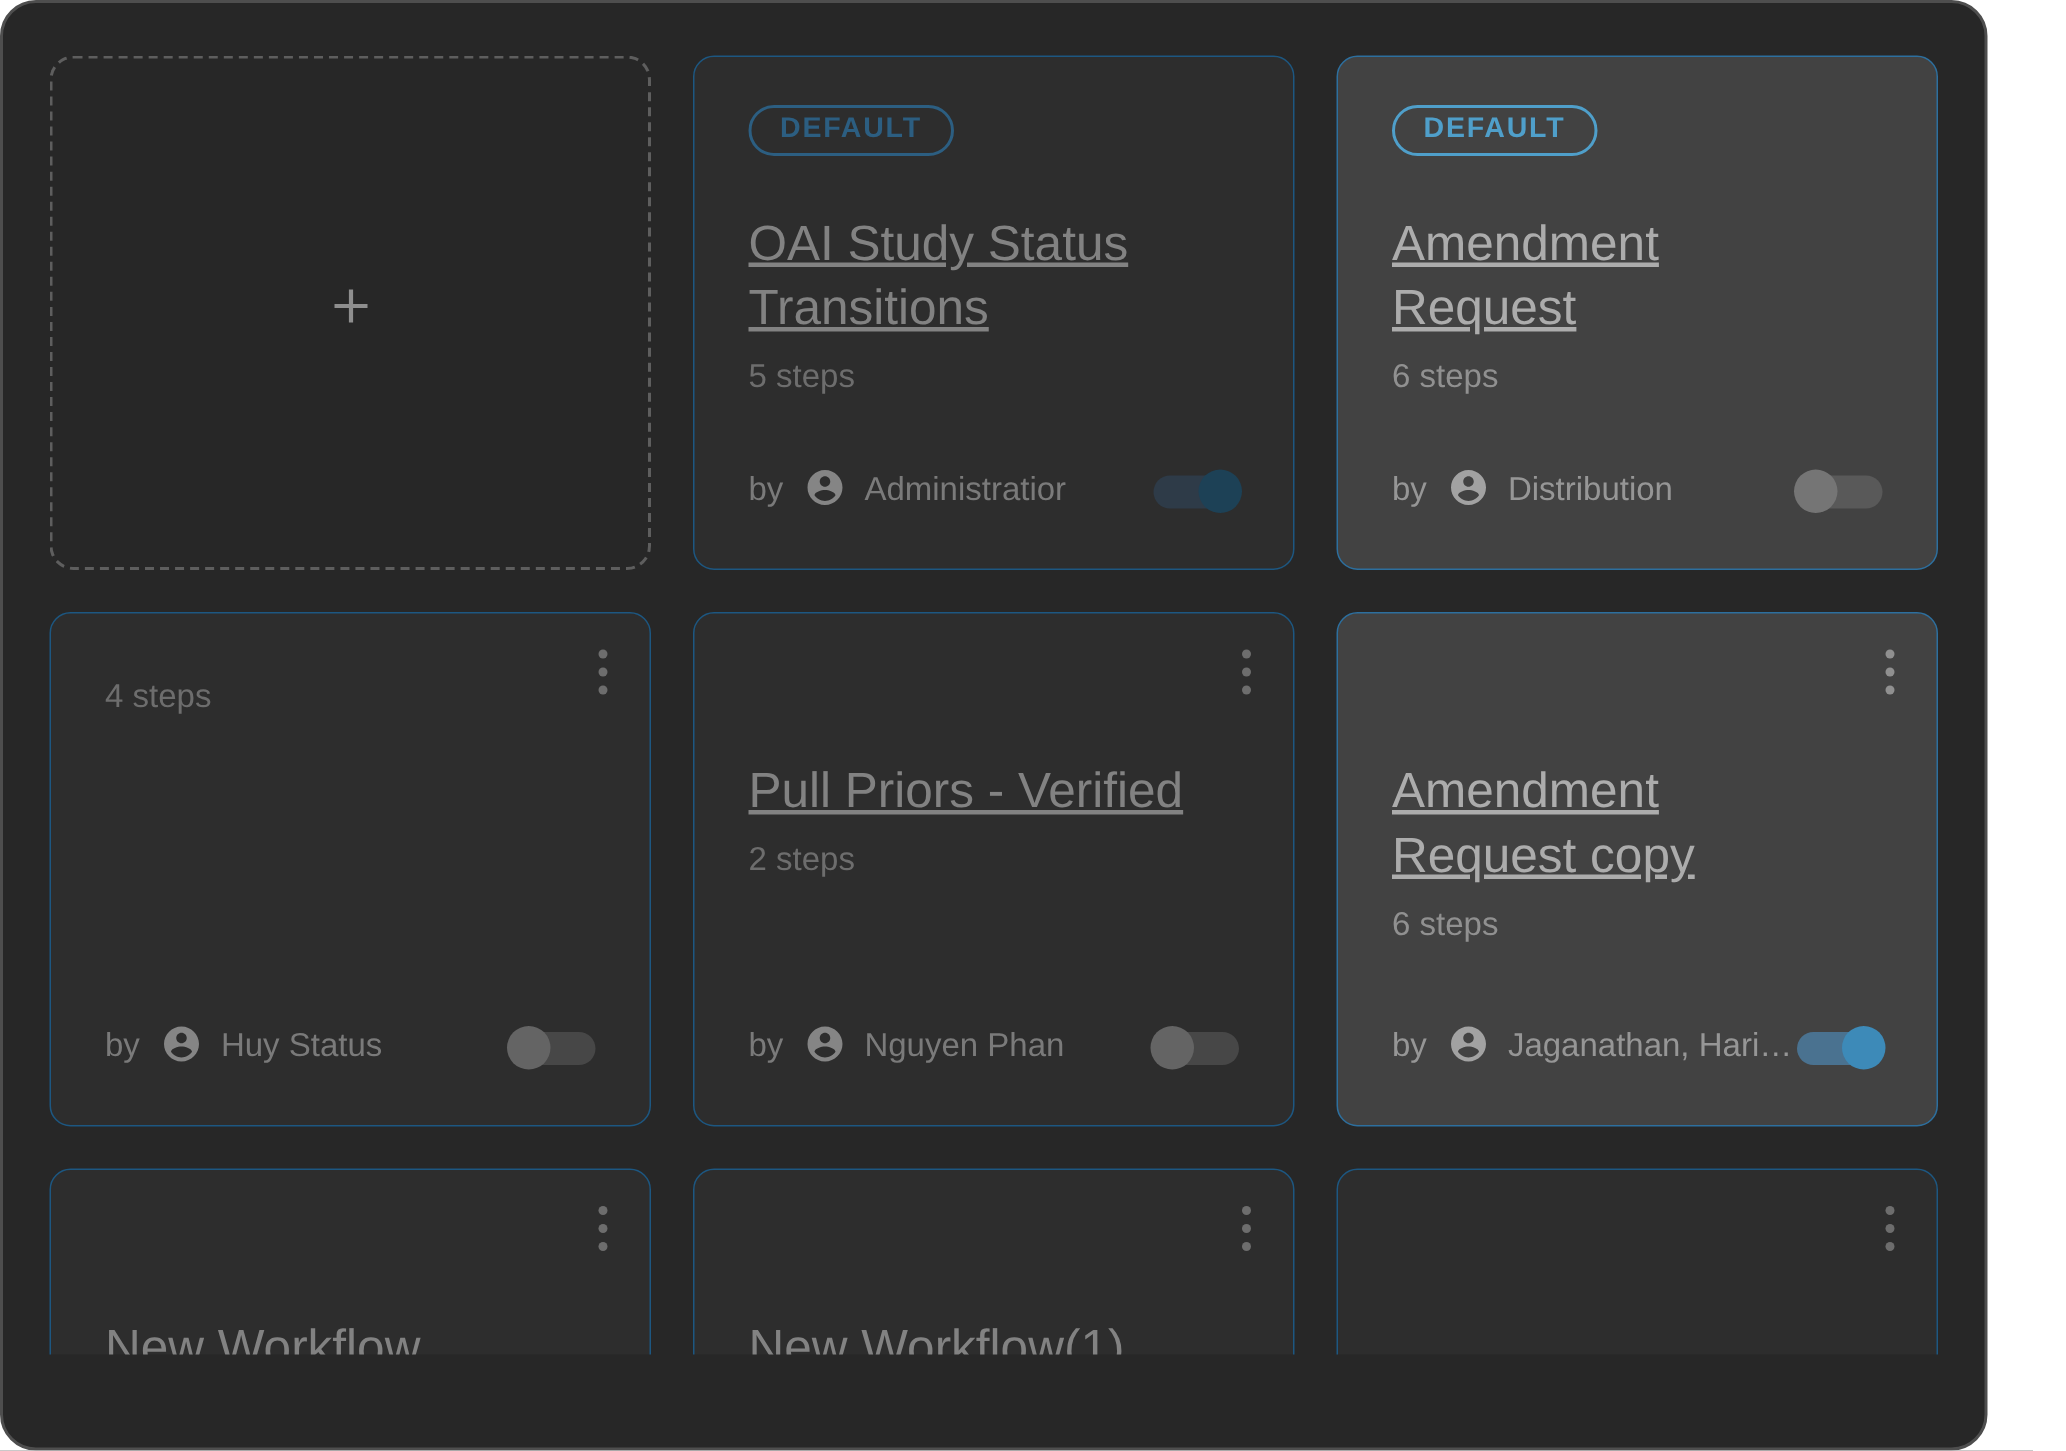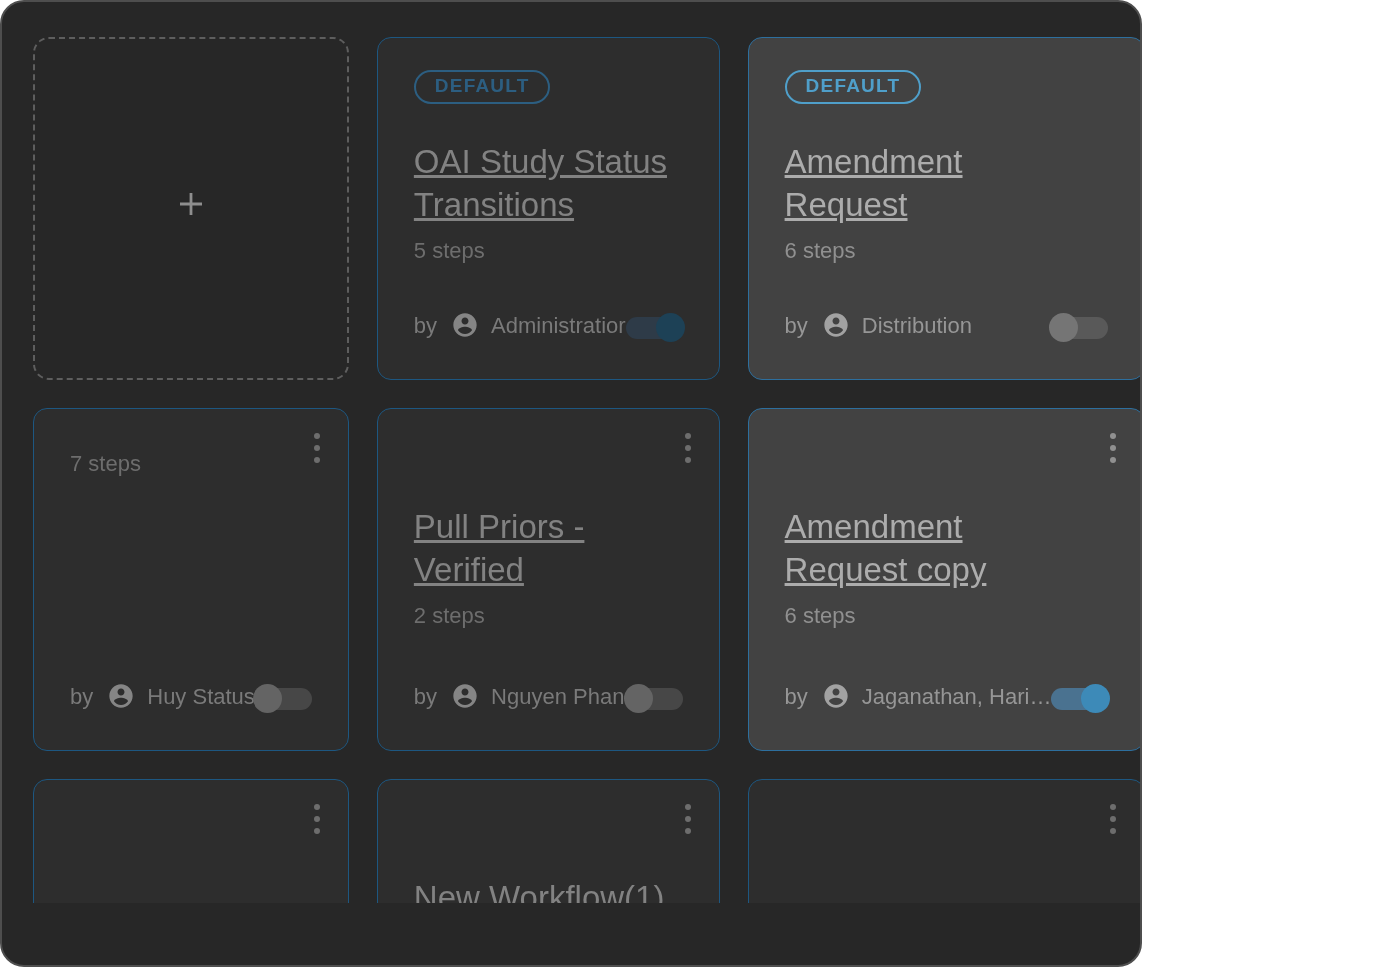--- a/index.html
+++ b/index.html
@@ -1,20 +1,20 @@
 <!DOCTYPE html>
 <html><head>
 <meta charset="utf-8">
 <style>
   html,body{margin:0;padding:0;background:#ffffff;}
   body{font-family:"Liberation Sans","DejaVu Sans",sans-serif;-webkit-font-smoothing:antialiased;}
 
   .window{
     position:relative;
-    width:1142px;height:967px;
+    width:1325px;height:967px;
     box-sizing:border-box;
     background:#272727;
     border:2px solid #4e4e4e;
     border-radius:24px;
     overflow:hidden;
   }
 
   .cards-viewport{
     box-sizing:border-box;
     height:901px;
@@ -174,21 +174,21 @@
             </span>
         </div>
       </div>
 
       <div class="card dim no-badge">
         <span class="kebab">
             <i></i>
             <i></i>
             <i></i>
           </span>
-        <div class="steps">7 steps</div>
+        <div class="steps">4 steps</div>
         <div class="byrow">
           <span class="by-label">by</span>
           <svg class="avatar" viewBox="0 0 24 24">
               <path fill="currentColor" d="M12 2C6.48 2 2 6.48 2 12s4.48 10 10 10 10-4.48 10-10S17.52 2 12 2zm0 3.5c1.66 0 3 1.34 3 3s-1.34 3-3 3-3-1.34-3-3 1.34-3 3-3zm0 14.2c-2.5 0-4.71-1.28-6-3.22.03-1.99 4-3.08 6-3.08s5.97 1.09 6 3.08c-1.29 1.94-3.5 3.22-6 3.22z"></path>
             </svg>
           <span class="author">Huy Status</span>
           <span class="switch off dim">
               <span class="knob"></span>
             </span>
         </div>
@@ -234,20 +234,21 @@
             </span>
         </div>
       </div>
 
       <div class="card dim no-badge">
         <span class="kebab">
             <i></i>
             <i></i>
             <i></i>
           </span>
+        <div class="title">New Workflow</div>
       </div>
 
       <div class="card dim no-badge">
         <span class="kebab">
             <i></i>
             <i></i>
             <i></i>
           </span>
         <div class="title">New Workflow(1)</div>
       </div>

